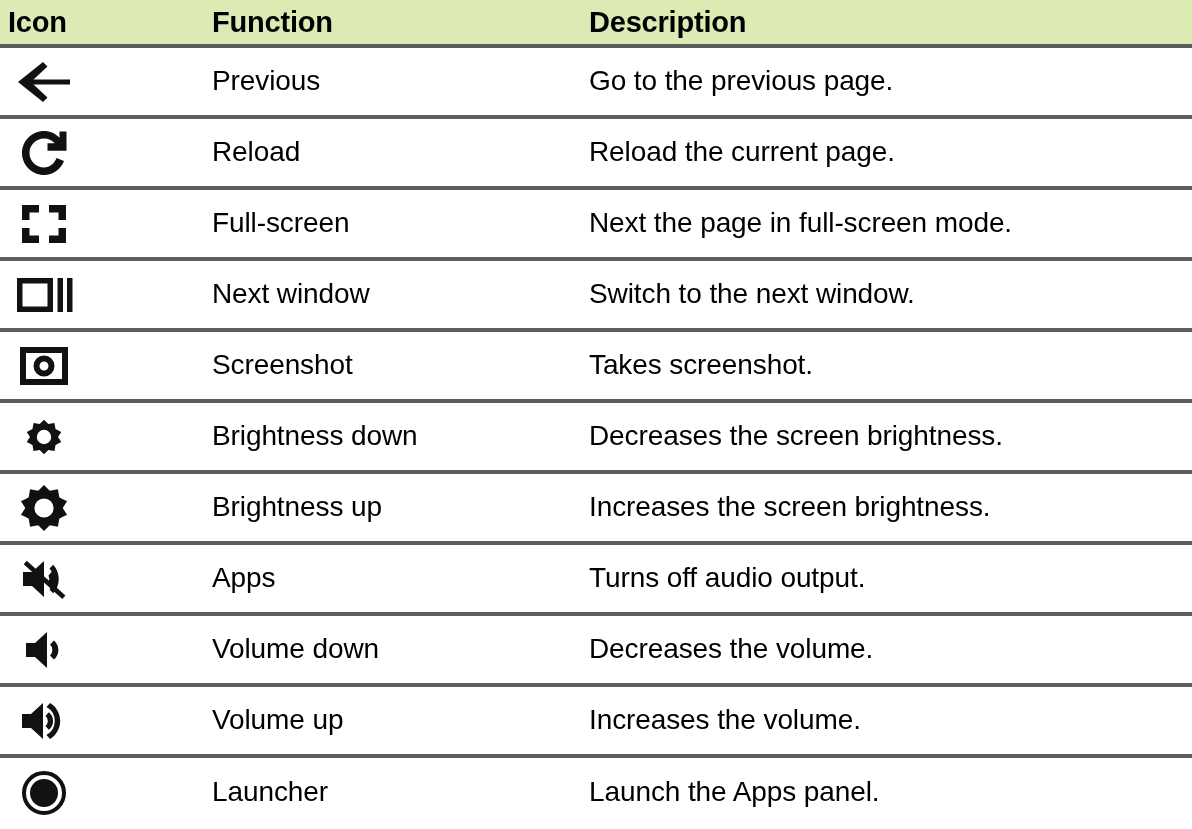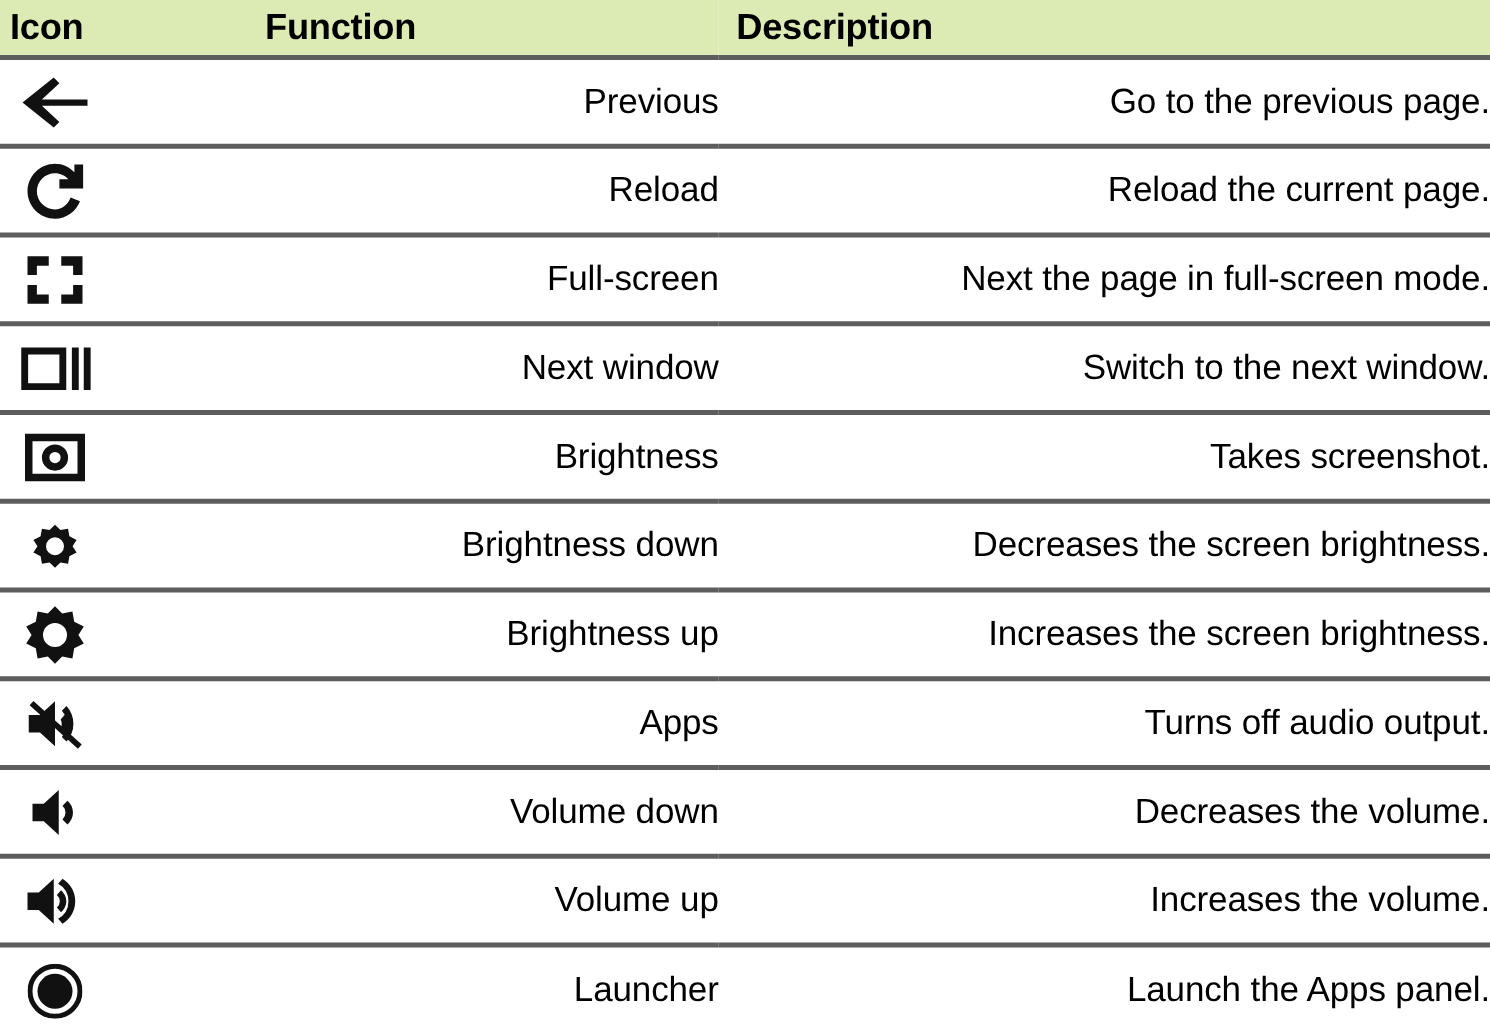--- a/index.html
+++ b/index.html
@@ -43,21 +43,20 @@
 
   .th-icon { padding-left: 8px !important; margin-left: 33px; }
   .th-func { padding-left: 16px !important; }
   .th-desc { padding-left: 14px !important; }
 
   
   tbody tr {
     height: 71px;
     border-top: 4px solid #5d5d5d;
     background: #ffffff;
-    text-align: right;
   }
   tbody tr:first-child { border-top: 4px solid #5d5d5d; }
 
   tbody td {
     padding: 0;
     border: 0;
     vertical-align: middle;
     font-size: 28px;
     line-height: 1.1;
     letter-spacing: -0.1px;
@@ -157,21 +156,21 @@
       <td class="cell-icon">
         <div class="icon-box">
           <svg width="50" height="40" viewBox="0 0 50 40" aria-hidden="true">
             <g fill="#111111">
               <path d="M1 1 H49 V39 H1 Z M7 7 V33 H43 V7 Z"></path>
               <path d="M25 9.5 A10.5 10.5 0 1 0 25 30.5 A10.5 10.5 0 1 0 25 9.5 Z M25 15.5 A4.5 4.5 0 1 1 25 24.5 A4.5 4.5 0 1 1 25 15.5 Z"></path>
             </g>
           </svg>
         </div>
       </td>
-      <td class="cell-func">Brightness</td>
+      <td class="cell-func">Screenshot</td>
       <td class="cell-desc">Takes screenshot.</td>
     </tr>
 
     <tr>
       <td class="cell-icon">
         <div class="icon-box">
           <svg width="36" height="36" viewBox="0 0 100 100" aria-hidden="true">
             <path fill="#111111" fill-rule="evenodd" d="
               M50 2 L62 14 L79 11 L82 28 L98 36 L89 50 L98 64 L82 72 L79 89 L62 86 L50 98 L38 86 L21 89 L18 72 L2 64 L11 50 L2 36 L18 28 L21 11 L38 14 Z
               M50 30 A20 20 0 1 0 50 70 A20 20 0 1 0 50 30 Z"></path>

